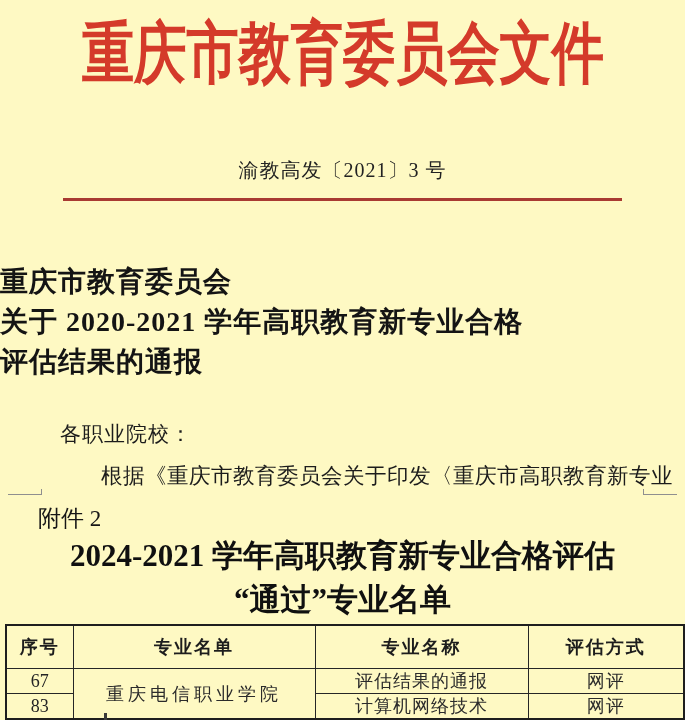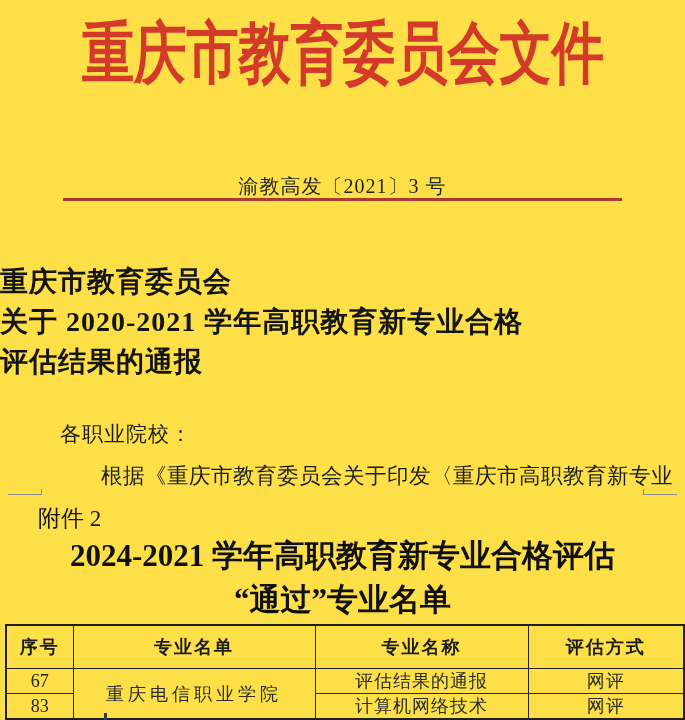--- a/index.html
+++ b/index.html
@@ -4,21 +4,21 @@
 <style>
   html, body {
     margin: 0;
     padding: 0;
     background: #ffffff;
   }
   .page {
     position: relative;
     width: 685px;
     height: 720px;
-    background: #fde047;
+    background: #fef9c3;
     overflow: hidden;
     font-family: "Liberation Serif", "DejaVu Serif", serif;
     color: #1f1f1f;
   }
   
   .red-title {
     position: absolute;
     top: 12px;
     left: 0;
     width: 100%;
@@ -37,21 +37,20 @@
   
   .doc-number {
     position: absolute;
     top: 157px;
     left: 0;
     width: 100%;
     text-align: center;
     font-size: 20px;
     letter-spacing: 1px;
     color: #222;
-    margin-top: 16px;
   }
   
   .red-line {
     position: absolute;
     top: 198px;
     left: 63px;
     width: 559px;
     height: 3px;
     background: #a83a32;
   }

